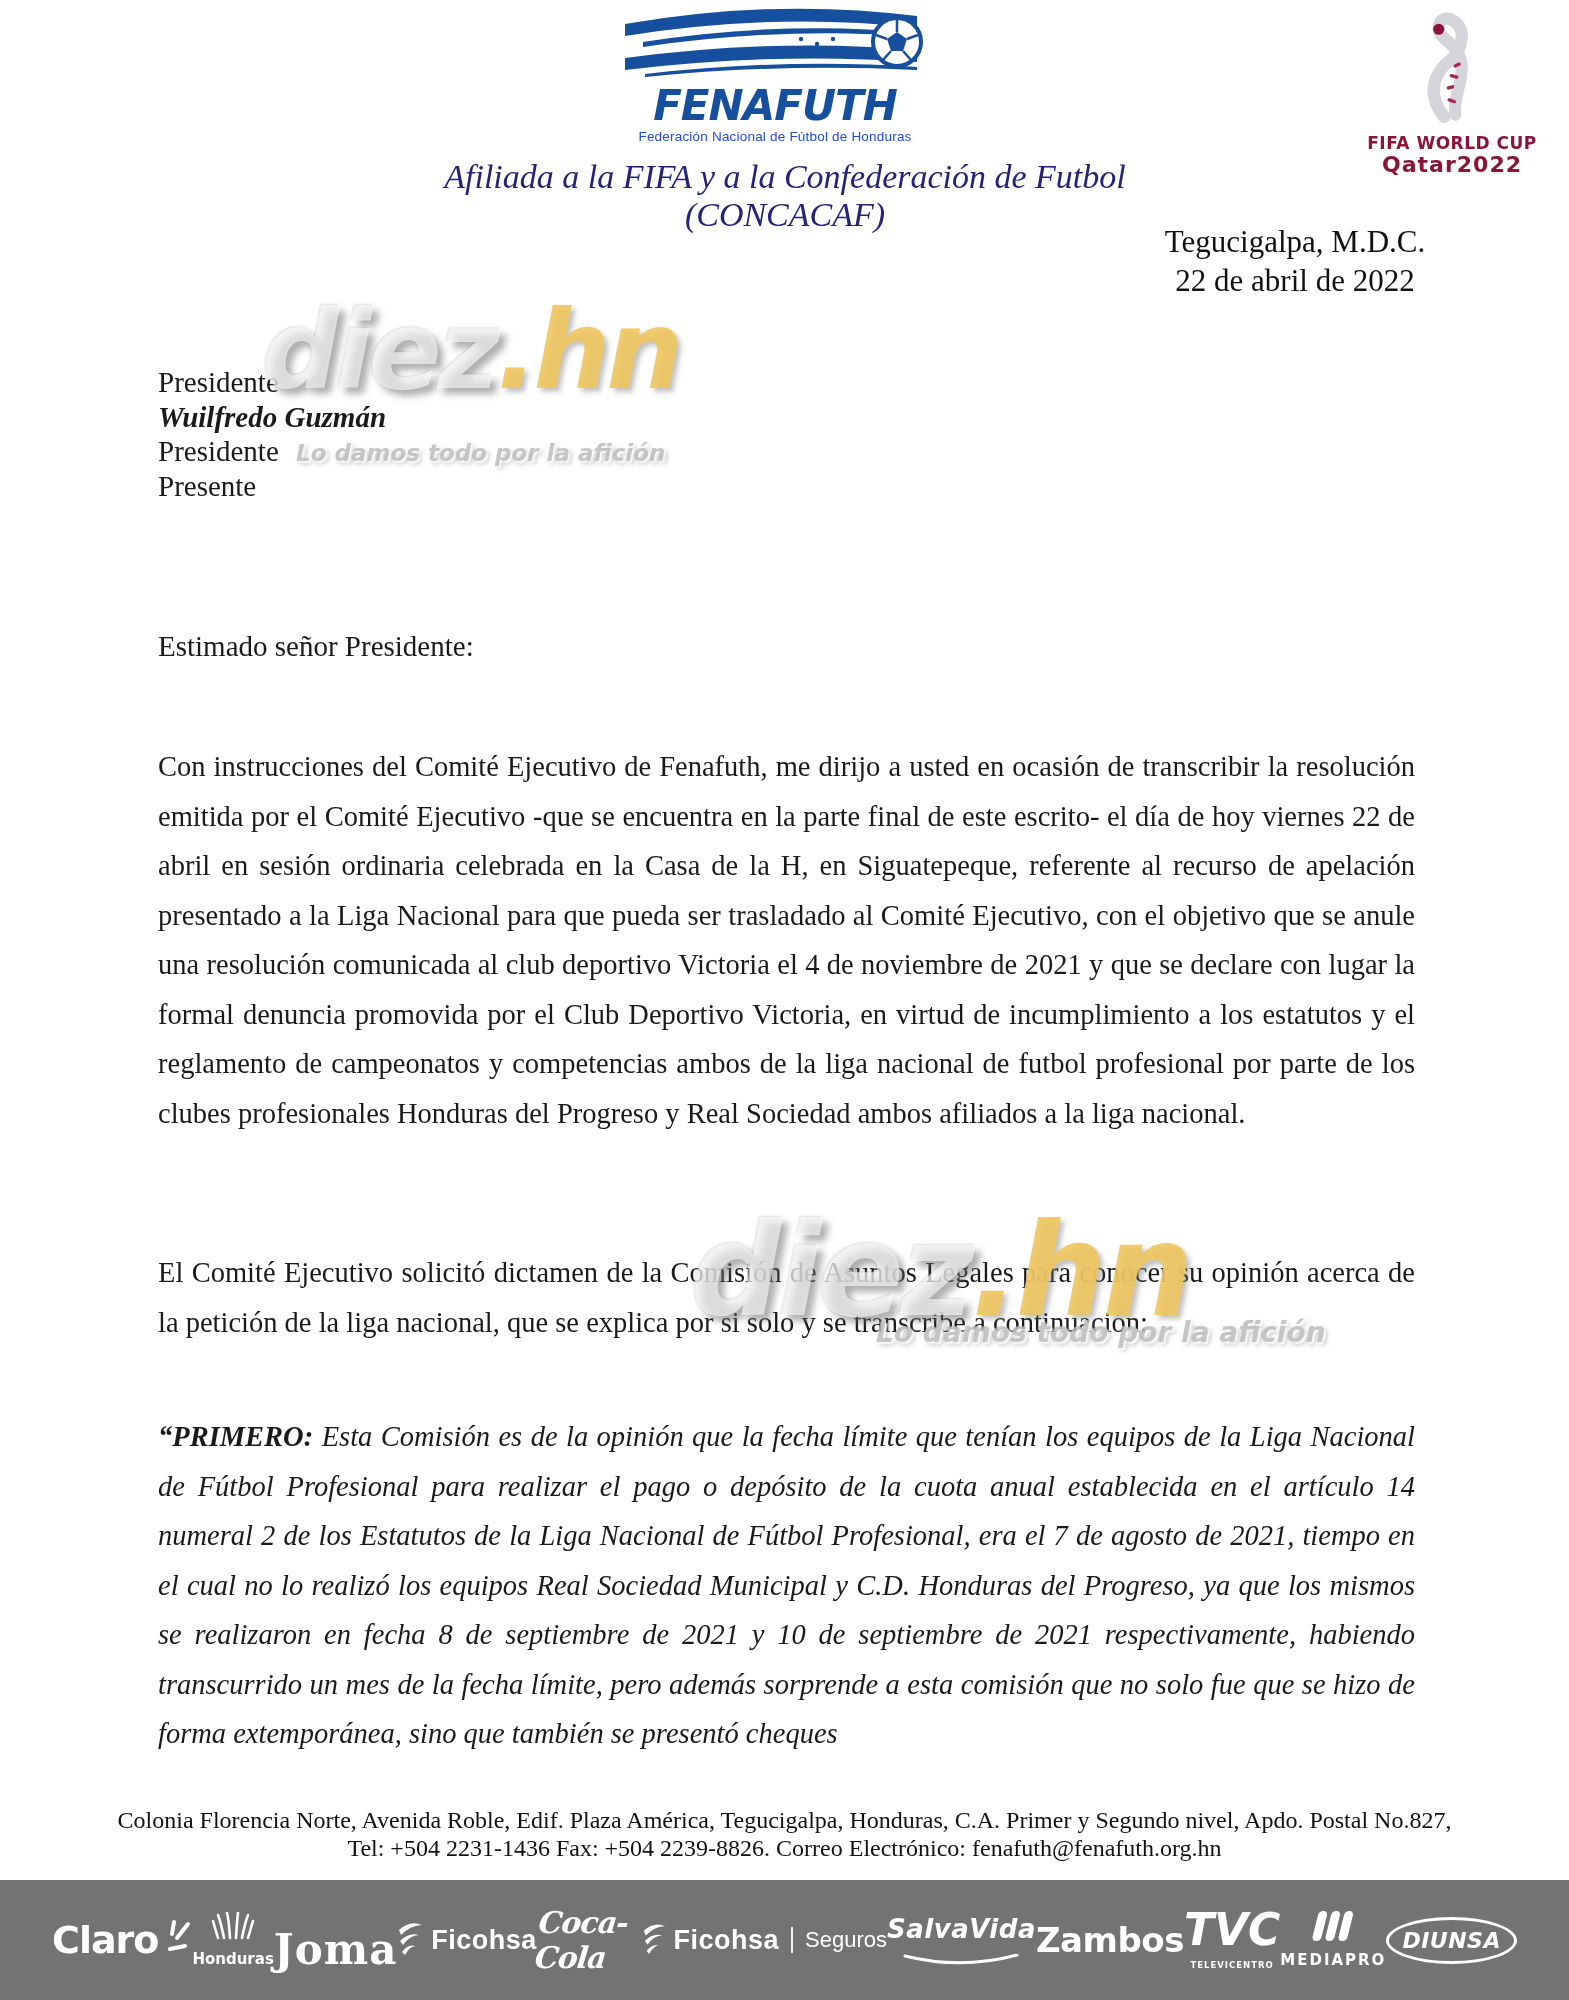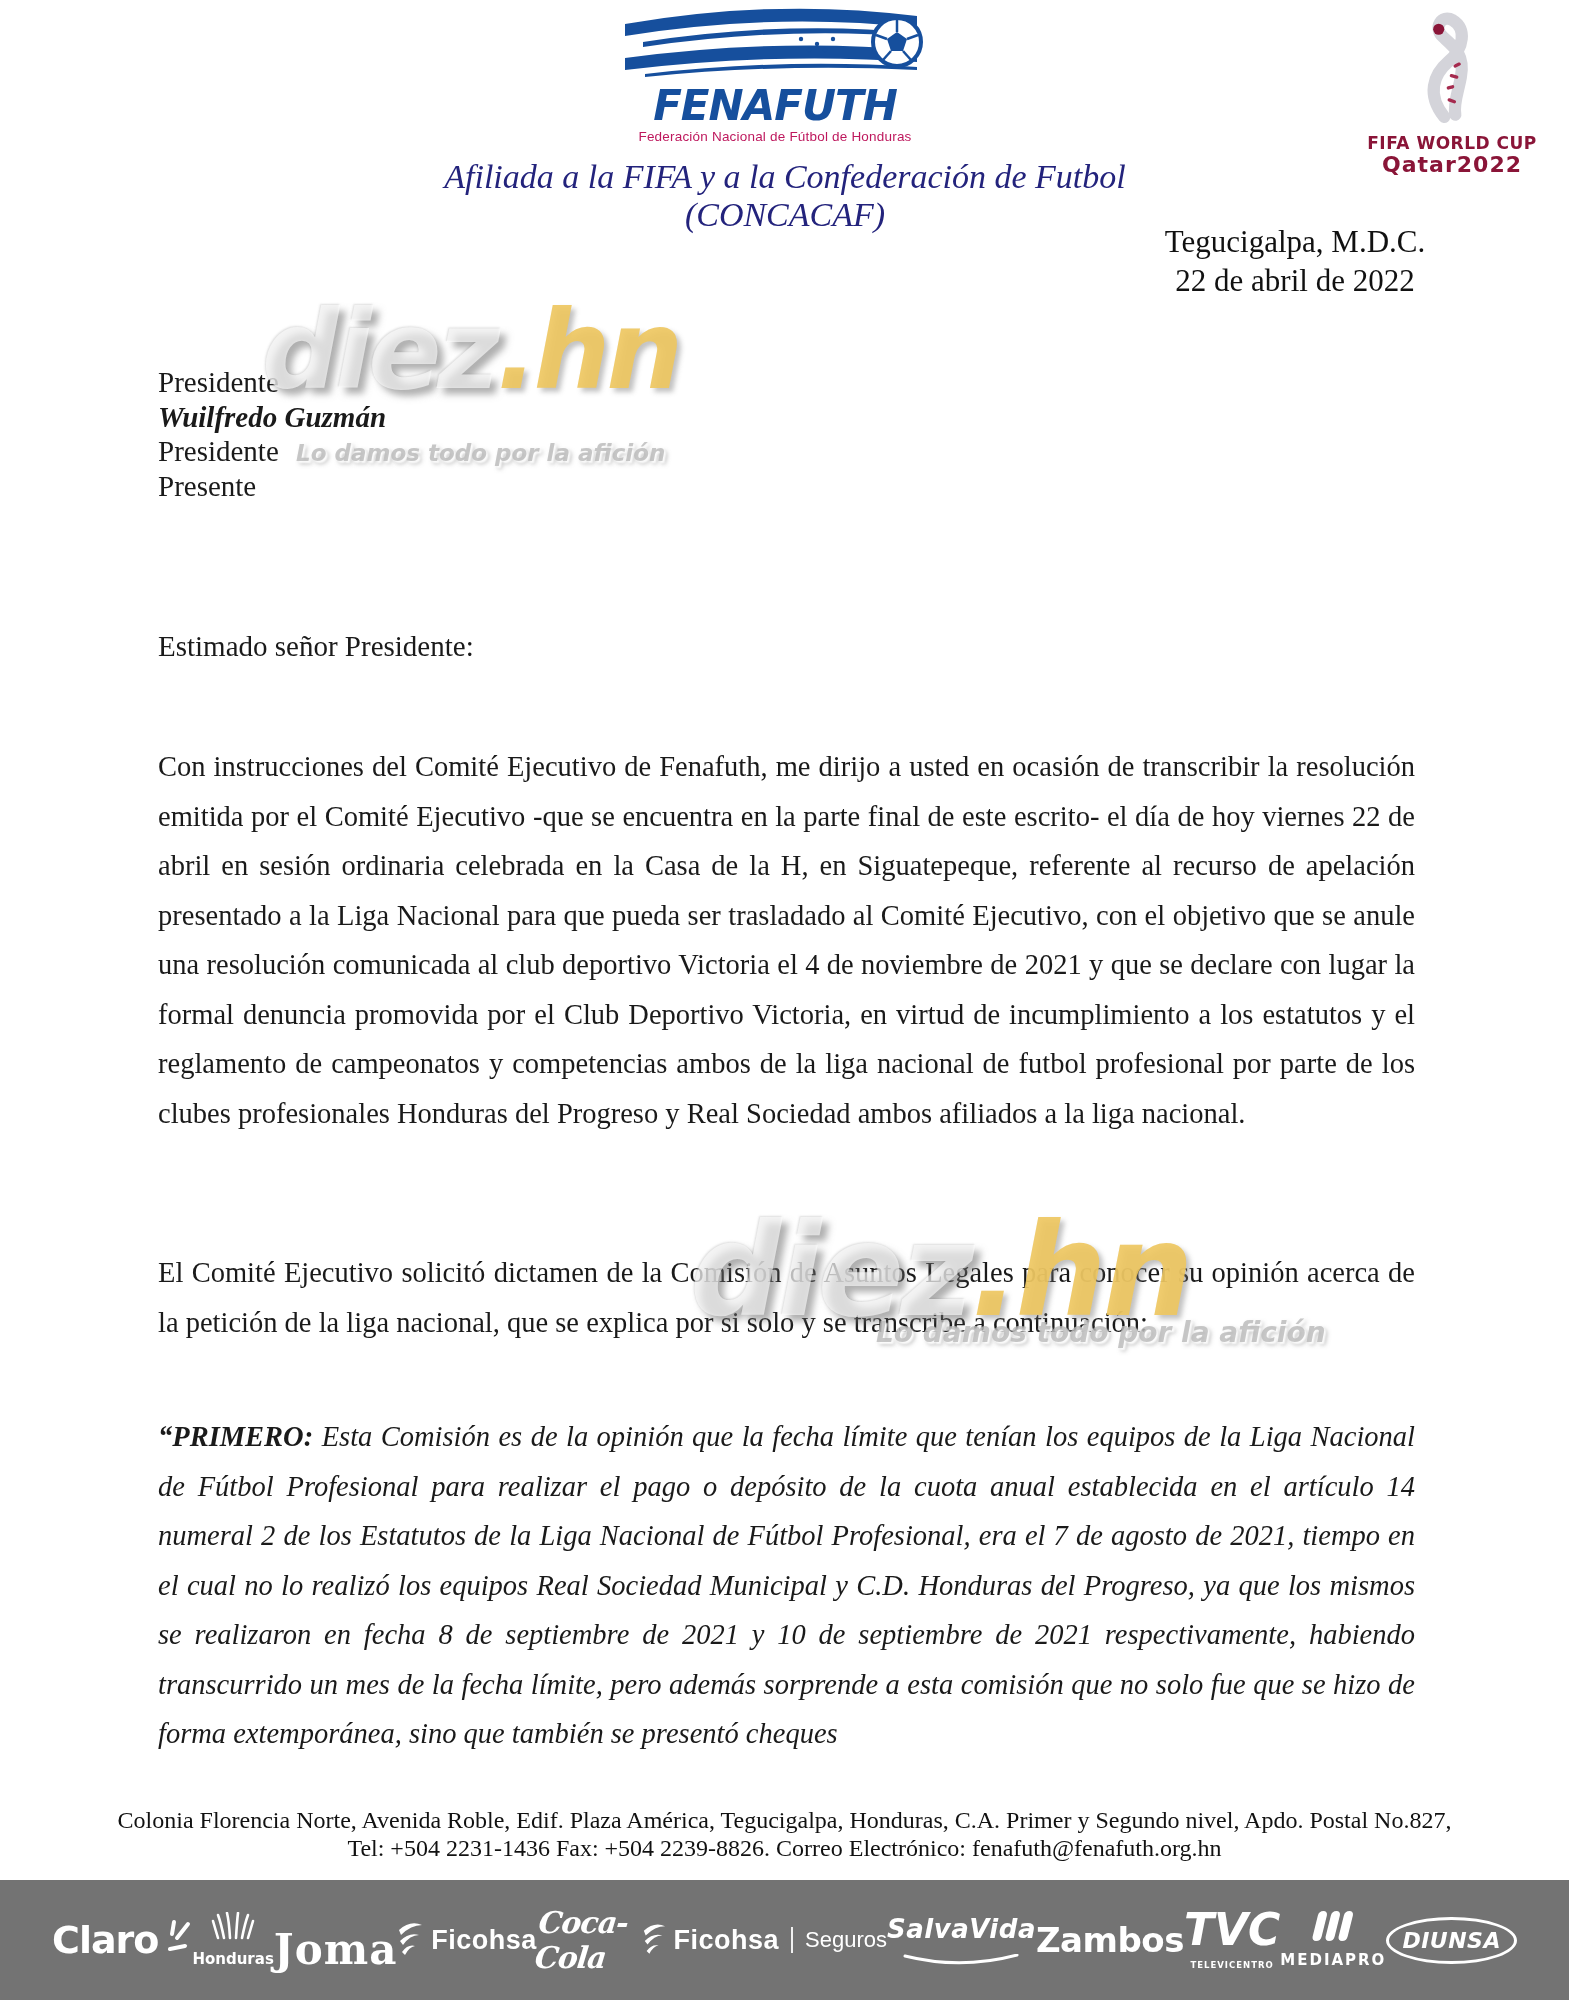--- a/index.html
+++ b/index.html
@@ -16,21 +16,21 @@
   
   .fenafuth{position:absolute;left:540px;top:6px;width:470px;text-align:center;}
   .fenafuth .wordmark{
     font-family:"DejaVu Sans", sans-serif;
     font-weight:bold;font-style:italic;
     font-size:42px;letter-spacing:-1px;
     color:#164f9d;line-height:1.05;margin-top:2px;
   }
   .fenafuth .subtitle{
     font-family:"Liberation Sans", sans-serif;
-    font-size:13.5px;color:#be185d;margin-top:1px;letter-spacing:0.2px;
+    font-size:13.5px;color:#1d4ed8;margin-top:1px;letter-spacing:0.2px;
   }
   .worldcup{position:absolute;left:1352px;top:6px;width:200px;text-align:center;}
   .worldcup .wc-title{
     font-family:"DejaVu Sans", sans-serif;font-weight:bold;
     font-size:17px;color:#8a1538;letter-spacing:0.5px;line-height:1.1;margin-top:2px;
   }
   .worldcup .wc-year{
     font-family:"DejaVu Sans", sans-serif;font-weight:bold;
     font-size:22px;color:#8a1538;letter-spacing:1px;line-height:1.05;
   }

